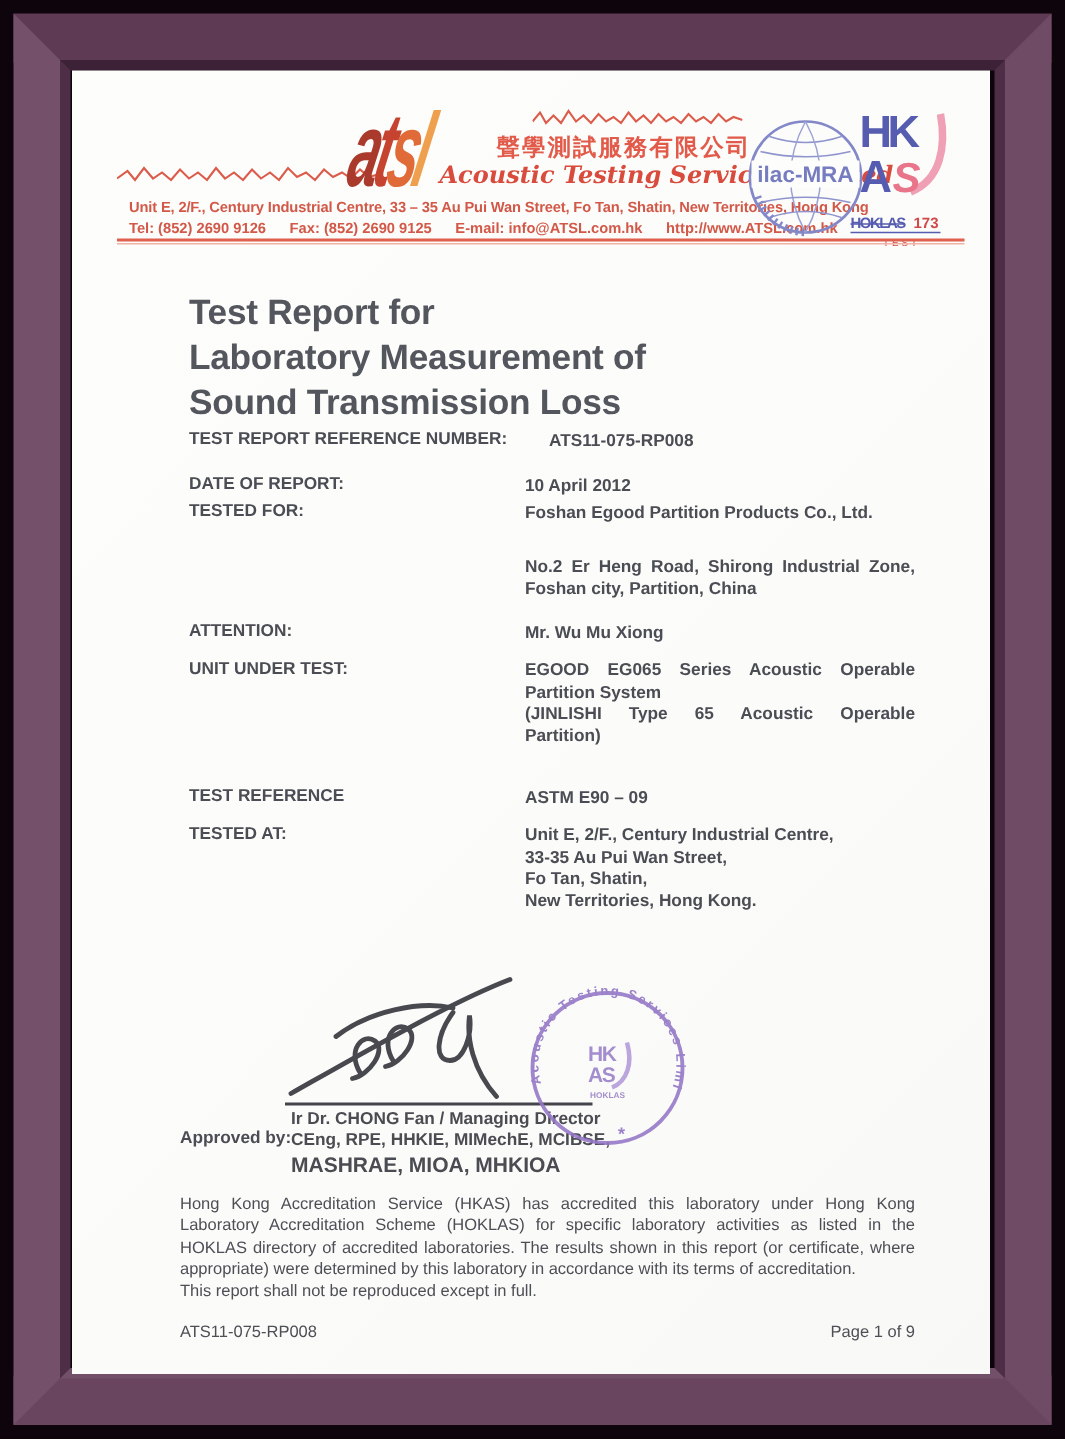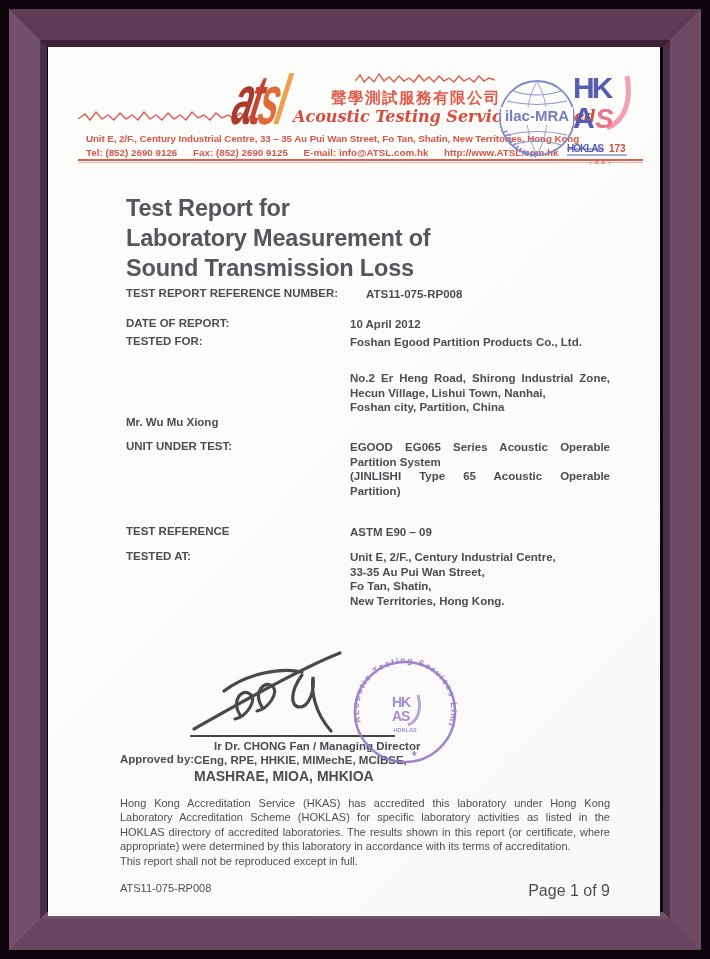--- a/index.html
+++ b/index.html
@@ -31,29 +31,29 @@
   .row{position:absolute;left:78px;width:484px;display:flex;}
   .lbl{width:224px;flex:none;font-size:11.5px;font-weight:bold;color:#4b4d54;}
   .val{width:260px;flex:none;font-size:11.5px;font-weight:bold;color:#4b4d54;line-height:14.5px;}
   .just{text-align:justify;text-align-last:justify;}
   .r0{top:240px;gap:16px;} .r1{top:270px;} .r2{top:288px;justify-content:space-between;} .r3{top:324px;}
   .r4{top:368px;} .r5{top:393px;} .r6{top:478px;} .r7{top:503px;}
   
   .approved-label{left:72px;top:672px;font-size:11.5px;font-weight:bold;color:#4b4d54;margin-top:34px;}
   .sig-svg{left:138px;top:600px;}
   .sig-line{left:142px;top:688px;width:205px;border-top:2px solid #44454c;}
-  .sig-name{left:146px;top:693px;font-size:11.5px;font-weight:bold;color:#4a4c52;margin-left:20px;}
+  .sig-name{left:146px;top:693px;font-size:11.5px;font-weight:bold;color:#4a4c52;}
   .sig-q1{left:146px;top:707px;font-size:11.5px;font-weight:bold;color:#4a4c52;}
   .sig-q2{left:146px;top:721px;font-size:14px;font-weight:bold;color:#4a4c52;}
   .stamp{left:300px;top:608px;opacity:0.88;}
   
   .accr{left:72px;top:749px;width:490px;font-size:11px;line-height:14.3px;text-align:justify;color:#4d4f56;}
   .note{left:72px;top:808px;font-size:11px;color:#4d4f56;}
   .ref-foot{left:72px;top:835px;font-size:11px;color:#4d4f56;}
-  .page-foot{right:50px;top:835px;font-size:16px;color:#4d4f56;}
+  .page-foot{right:50px;top:835px;font-size:11px;color:#4d4f56;}
 </style>
 </head>
 <body>
 
 <div class="scene">
   <div class="frame-bevel"></div>
   <div class="frame-lip"></div>
 
   <div class="page">
 
@@ -126,25 +126,25 @@
       <div class="row r2">
         <div class="lbl">TESTED FOR:</div>
         <div class="val">
             <div>Foshan Egood Partition Products Co., Ltd.</div>
           </div>
       </div>
       <div class="row r3">
         <div class="lbl"></div>
         <div class="val">
           <div class="just">No.2 Er Heng Road, Shirong Industrial Zone,</div>
-          <div>Hecun Village, Lishui Town, Nanhai,</div>
           <div>Foshan city, Partition, China</div>
         </div>
       </div>
       <div class="row r4">
+        <div class="lbl">ATTENTION:</div>
         <div class="val">
             <div>Mr. Wu Mu Xiong</div>
           </div>
       </div>
       <div class="row r5">
         <div class="lbl">UNIT UNDER TEST:</div>
         <div class="val">
           <div class="just">EGOOD EG065 Series Acoustic Operable</div>
           <div>Partition System</div>
           <div class="just">(JINLISHI Type 65 Acoustic Operable</div>

